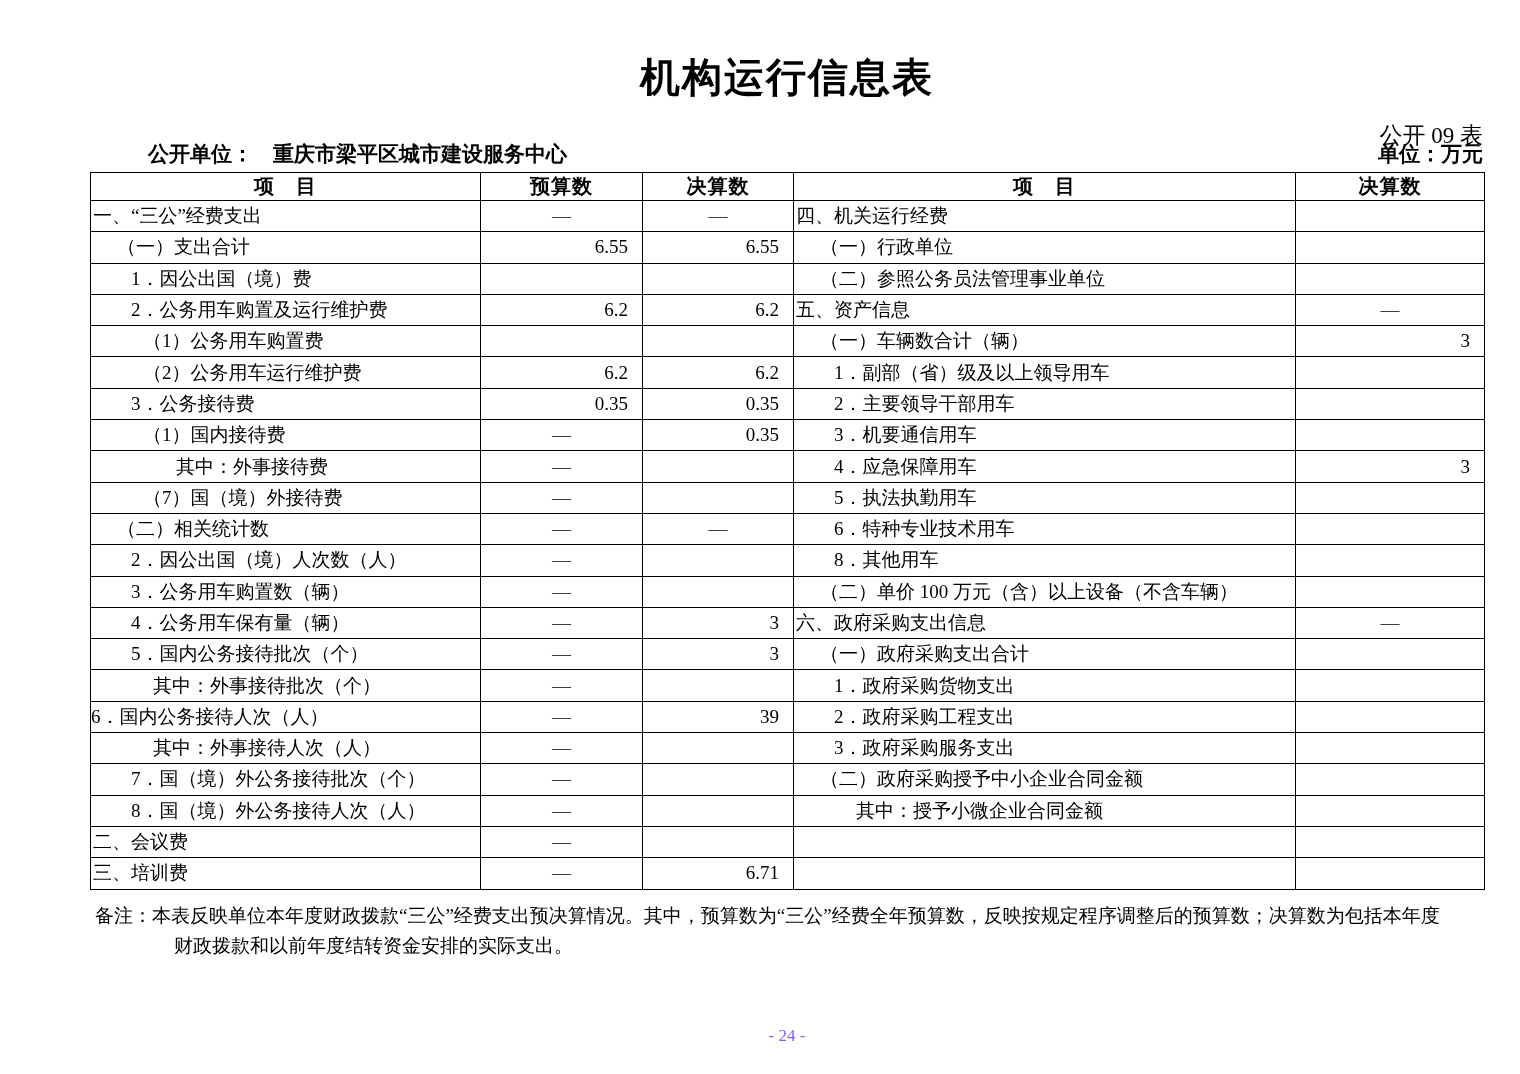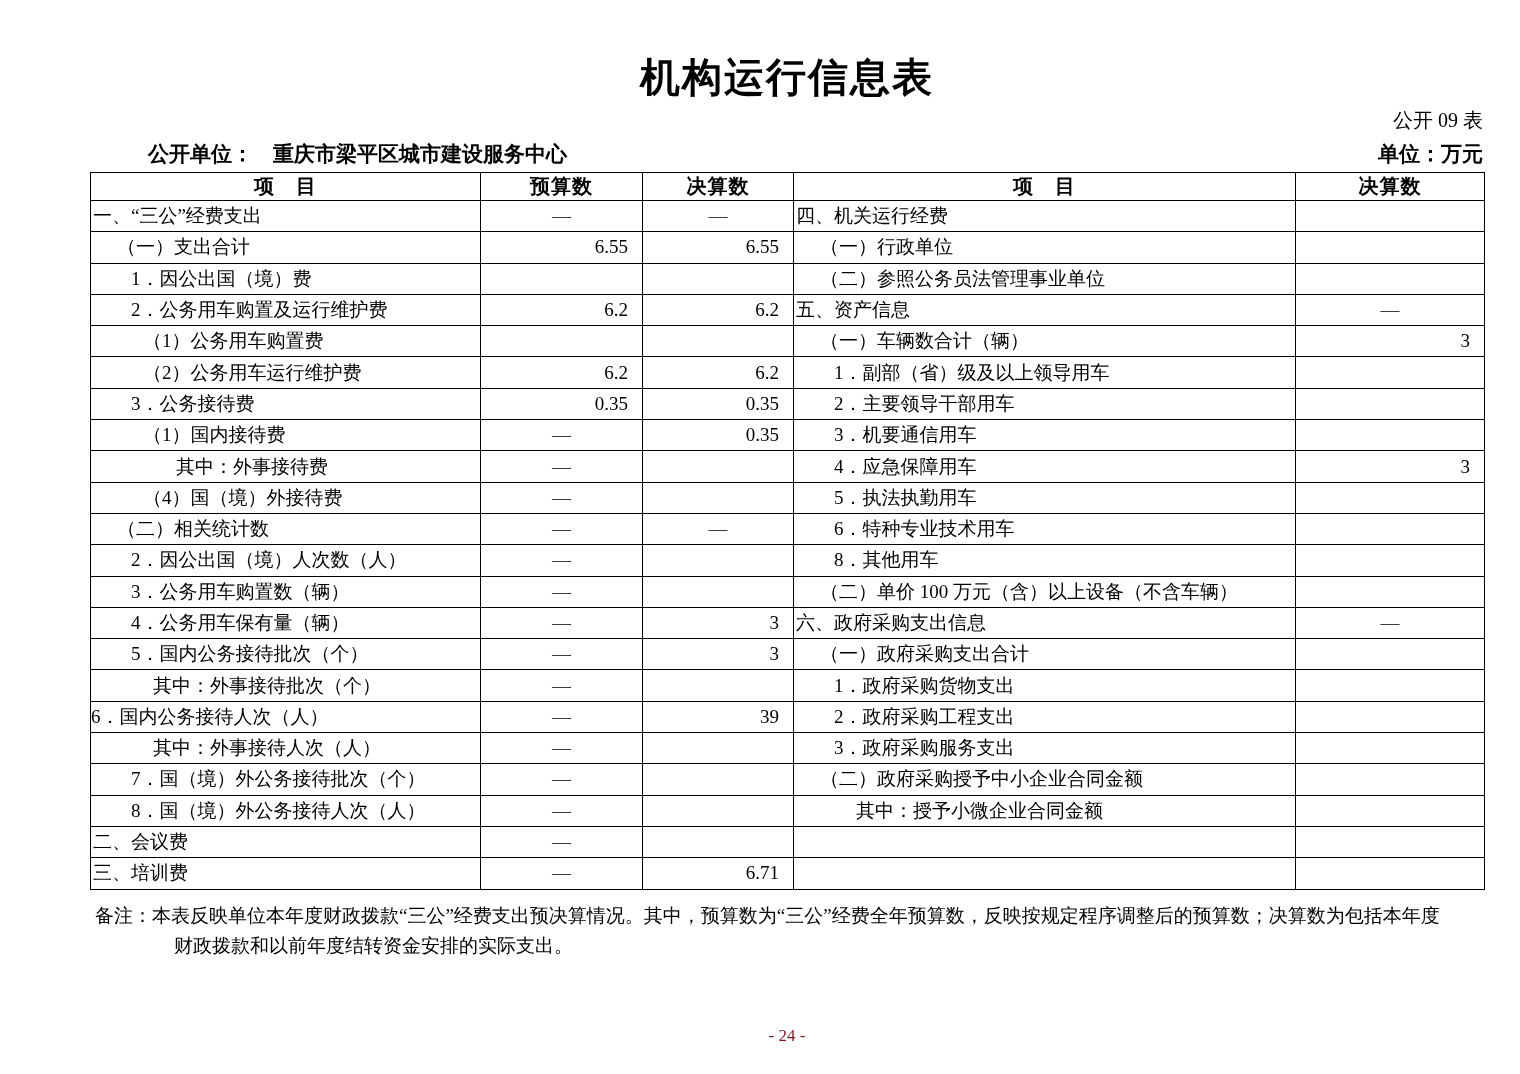--- a/index.html
+++ b/index.html
@@ -6,21 +6,21 @@
   body{
     width:1520px;height:1074px;position:relative;background:#ffffff;
     font-family:"Liberation Serif","DejaVu Serif",serif;color:#000;
     overflow:hidden;
   }
   .title{
     position:absolute;left:90px;top:50px;width:1394px;text-align:center;
     font-size:40px;font-weight:bold;letter-spacing:2px;
   }
   .form-code{
-    position:absolute;right:37px;top:107px;font-size:20px;
+    position:absolute;right:37px;top:120px;font-size:23px;
   }
   .pub-line{
     position:absolute;left:148px;top:140px;font-size:21px;font-weight:bold;white-space:nowrap;
   }
   .pub-line .pub-name{margin-left:20px;}
   .unit-note{
     position:absolute;right:37px;top:140px;font-size:21px;font-weight:bold;
   }
   table.main{
     position:absolute;left:90px;top:172px;width:1394px;
@@ -39,21 +39,21 @@
   td.label{text-align:left;white-space:nowrap;}
   td.num{text-align:right;padding-right:14px !important;}
   td.dash{text-align:center;color:#333;}
   .note{
     position:absolute;left:95px;top:901px;width:1392px;
     font-size:19px;line-height:30px;
   }
   .note .note-line2{margin-left:79px;}
   .page-num{
     position:absolute;left:90px;top:1026px;width:1394px;text-align:center;
-    font-size:17px;color:#7f1d1d;
+    font-size:17px;color:#8b5cf6;
   }
 </style>
 </head>
 <body>
 
 <div class="title">机构运行信息表</div>
 
 <div class="form-code">公开 09 表</div>
 
 <div class="pub-line">
@@ -137,21 +137,21 @@
         <td class="num"></td>
       </tr>
       <tr>
         <td class="label" style="padding-left: 85px;">其中：外事接待费</td>
         <td class="dash">—</td>
         <td class="num"></td>
         <td class="label" style="padding-left: 40px;">4．应急保障用车</td>
         <td class="num">3</td>
       </tr>
       <tr>
-        <td class="label" style="padding-left: 52px;">（4）国（境）外接待费</td>
+        <td class="label" style="padding-left: 52px;">（7）国（境）外接待费</td>
         <td class="dash">—</td>
         <td class="num"></td>
         <td class="label" style="padding-left: 40px;">5．执法执勤用车</td>
         <td class="num"></td>
       </tr>
       <tr>
         <td class="label" style="padding-left: 26px;">（二）相关统计数</td>
         <td class="dash">—</td>
         <td class="dash">—</td>
         <td class="label" style="padding-left: 40px;">6．特种专业技术用车</td>

